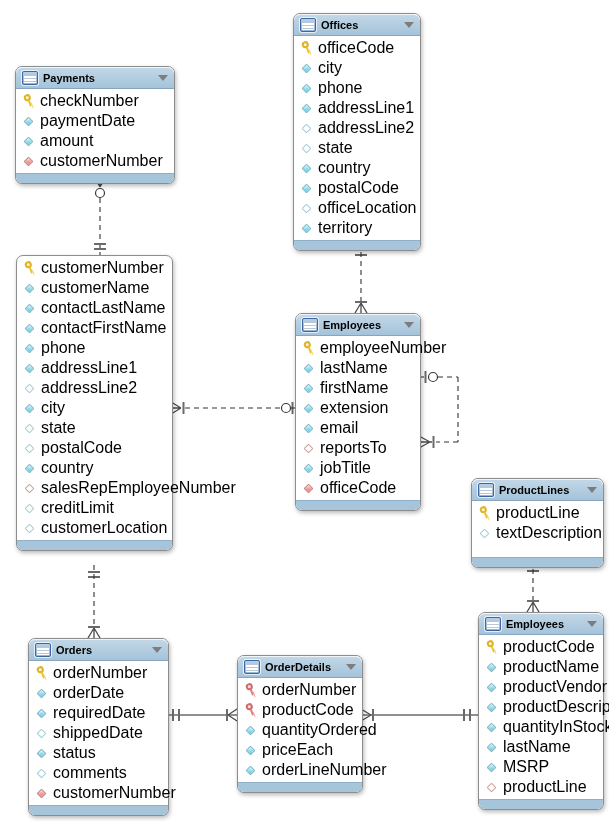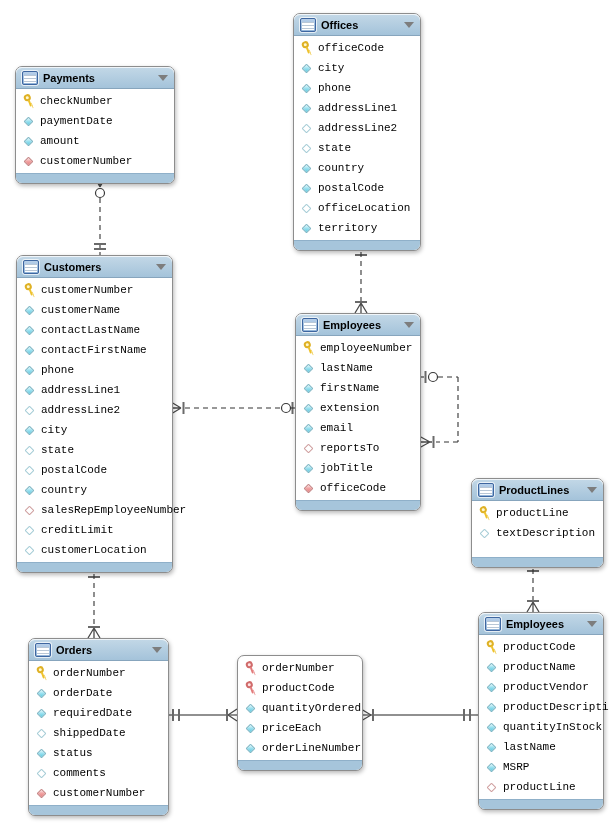--- a/index.html
+++ b/index.html
@@ -13,21 +13,21 @@
        border-radius:6px 6px 0 0;box-shadow:inset 0 1px 0 rgba(255,255,255,.75);}
   .ttl{font-size:11px;font-weight:bold;color:#000;white-space:nowrap;overflow:hidden;}
   .tri{width:0;height:0;border-left:5px solid transparent;border-right:5px solid transparent;
        border-top:6px solid #7d7d7d;margin-left:auto;flex:0 0 auto;}
   .tbl-icon{width:14px;height:12px;flex:0 0 14px;border:1px solid #3e66a0;border-radius:2px;
        background:linear-gradient(#b7cfe9,#93b5d9);position:relative;box-shadow:0 0 0 1px rgba(255,255,255,.7);}
   .tbl-icon::before{content:"";position:absolute;left:1px;right:1px;top:3px;bottom:1px;background:#fff;
        background-image:repeating-linear-gradient(#b9c7d6 0,#b9c7d6 1px,transparent 1px,transparent 3px);}
   .body{padding:2px 0;}
   .row{height:20px;display:flex;align-items:center;padding-left:6px;white-space:nowrap;}
-  .fl{font-size:11px;color:#000;font-family:Liberation Mono, monospace;}
+  .fl{font-size:16px;color:#000;}
   .ftr{height:9px;background:#a6c5db;border-top:1px solid #8fb0c9;border-radius:0 0 6px 6px;}
 
   .fi{width:13px;height:14px;flex:0 0 13px;margin-right:5px;position:relative;
       display:inline-flex;align-items:center;justify-content:center;}
   .icon-col::before,.icon-colnull::before,.icon-fk::before,.icon-fknull::before{
       content:"";width:7px;height:7px;transform:rotate(45deg);border-radius:1px;display:block;box-sizing:border-box;}
   .icon-col::before{background:linear-gradient(135deg,#eafcfe 0%,#9fe2f0 45%,#5cc9e0 100%);border:1px solid #7fb6c4;}
   .icon-colnull::before{background:#ffffff;border:1px solid #a5ccd6;}
   .icon-fk::before{background:linear-gradient(135deg,#fdecec 0%,#f2a5a5 45%,#e57f7f 100%);border:1px solid #c48484;}
   .icon-fknull::before{background:#ffffff;border:1px solid #cf9f9f;}
@@ -181,25 +181,20 @@
         </div>
         <div class="row">
           <span class="fi icon-fk"></span>
           <span class="fl">customerNumber</span>
         </div>
       </div>
     <div class="ftr"></div>
   </div>
 
   <div class="table" style="left:16px;top:255px;width:155px">
-    <div class="hdr">
-      <span class="tbl-icon"></span>
-      <span class="ttl">Customers</span>
-      <span class="tri"></span>
-    </div>
     <div class="body">
         <div class="row">
           <span class="fi icon-key"></span>
           <span class="fl">customerNumber</span>
         </div>
         <div class="row">
           <span class="fi icon-col"></span>
           <span class="fl">customerName</span>
         </div>
         <div class="row">
@@ -392,20 +387,25 @@
         </div>
         <div class="row">
           <span class="fi icon-fk"></span>
           <span class="fl">customerNumber</span>
         </div>
       </div>
     <div class="ftr"></div>
   </div>
 
   <div class="table" style="left:237px;top:655px;width:124px">
+    <div class="hdr">
+      <span class="tbl-icon"></span>
+      <span class="ttl">OrderDetails</span>
+      <span class="tri"></span>
+    </div>
     <div class="body">
         <div class="row">
           <span class="fi icon-fkkey"></span>
           <span class="fl">orderNumber</span>
         </div>
         <div class="row">
           <span class="fi icon-fkkey"></span>
           <span class="fl">productCode</span>
         </div>
         <div class="row">

